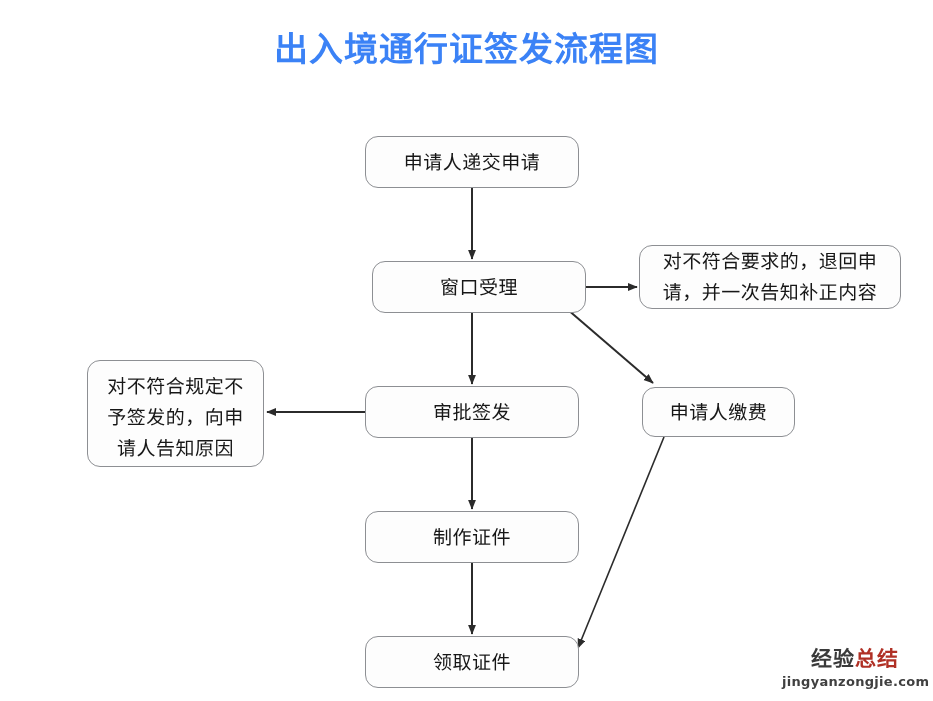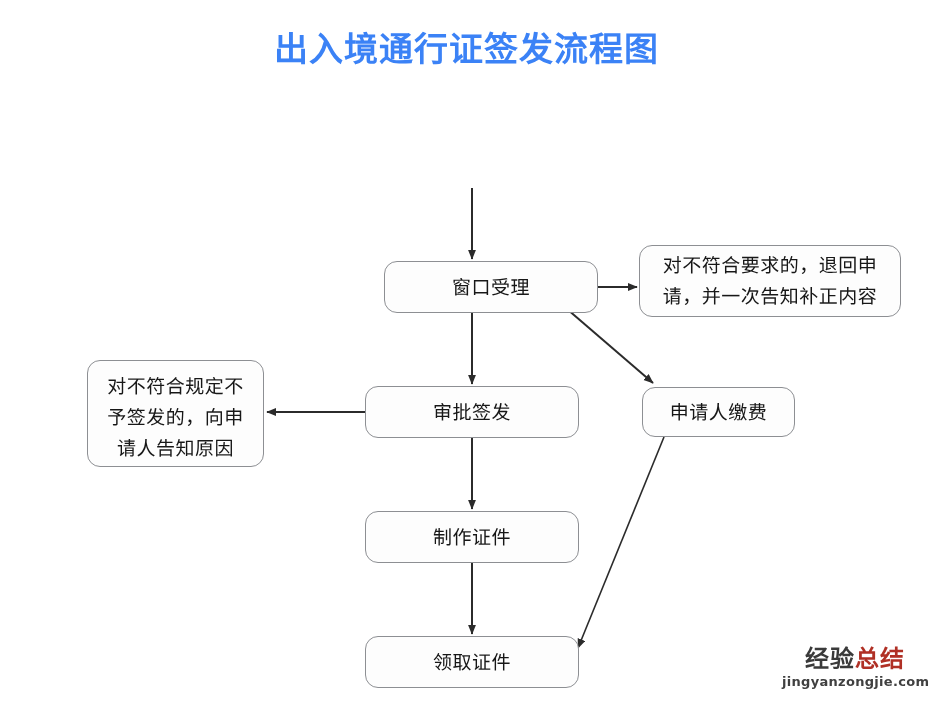--- a/index.html
+++ b/index.html
@@ -81,21 +81,21 @@
   .watermark {
     position: absolute;
     left: 782px;
     top: 645px;
     width: 146px;
     height: 50px;
     text-align: center;
     user-select: none;
   }
   .wm-cn {
-    font-size: 24px;
+    font-size: 21px;
     font-weight: 700;
     line-height: 29px;
     letter-spacing: 1px;
     white-space: nowrap;
   }
   .wm-cn .wm-a { color: #3a3a3a; }
   .wm-cn .wm-b { color: #b03025; }
   .wm-url {
     font-size: 13px;
     font-weight: 700;
@@ -129,26 +129,29 @@
 
     <line x1="365" y1="412" x2="267" y2="412" stroke="#2b2b2b" stroke-width="2" marker-end="url(#ah)"></line>
 
     <line x1="472" y1="438" x2="472" y2="509" stroke="#2b2b2b" stroke-width="2" marker-end="url(#ah)"></line>
 
     <line x1="472" y1="563" x2="472" y2="634" stroke="#2b2b2b" stroke-width="2" marker-end="url(#ah)"></line>
 
     <line x1="664" y1="437" x2="578" y2="648" stroke="#2b2b2b" stroke-width="1.6" marker-end="url(#ah)"></line>
   </svg>
 
+  <div class="node" style="left:365px; top:136px; width:214px; height:52px;">
+    <span class="node-text">申请人递交申请</span>
+  </div>
 
-  <div class="node" style="left:384px; top:261px; width:214px; height:52px;">
+  <div class="node" style="left:372px; top:261px; width:214px; height:52px;">
     <span class="node-text">窗口受理</span>
   </div>
 
-  <div class="node multiline" style="left:639px; top:245px; width:262px; height:72px;">
+  <div class="node multiline" style="left:639px; top:245px; width:262px; height:64px;">
     <span class="node-text">对不符合要求的，退回申
 请，并一次告知补正内容</span>
   </div>
 
   <div class="node" style="left:365px; top:386px; width:214px; height:52px;">
     <span class="node-text">审批签发</span>
   </div>
 
   <div class="node multiline" style="left:87px; top:360px; width:177px; height:107px;align-items:flex-end;">
     <span class="node-text">对不符合规定不

